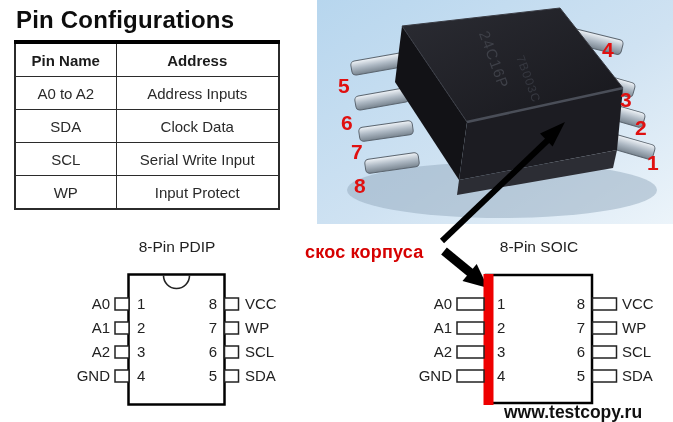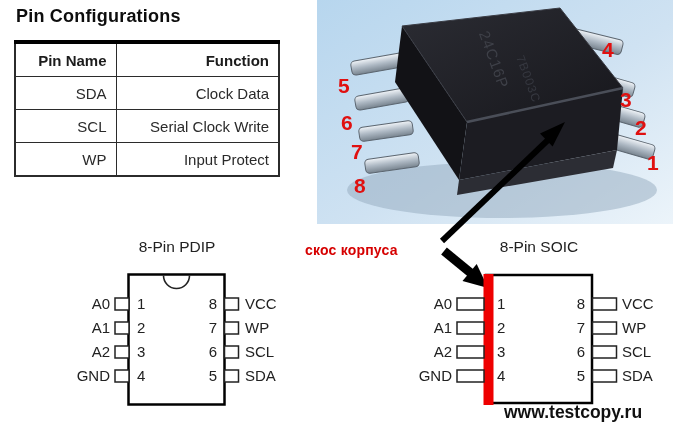--- a/index.html
+++ b/index.html
@@ -2,43 +2,43 @@
 <html><head>
 <meta charset="utf-8">
 <style>
   html,body { margin:0; padding:0; }
   body { font-family:"Liberation Sans", sans-serif; background:#888; }
   .canvas {
     position:relative; width:673px; height:422px; background:#ffffff;
     overflow:hidden; margin:0 auto;
   }
   .page-title {
-    position:absolute; left:16px; top:6px; font-size:18px; font-weight:bold;
+    position:absolute; left:16px; top:6px; font-size:24px; font-weight:bold;
     color:#0d0d0d; letter-spacing:0.2px;
   }
   table.pin-table {
     position:absolute; left:14px; top:40px; width:264px;
     border-collapse:collapse; table-layout:fixed;
   }
   table.pin-table { border:2px solid #2b2b2b; border-top:4px solid #000; }
   table.pin-table th, table.pin-table td {
-    border:1.5px solid #2b2b2b; text-align:right; padding:4px 9px;
+    border:1.5px solid #2b2b2b; text-align:center; padding:4px 9px;
     font-size:15px; color:#2a2a2a; height:24px; white-space:nowrap;
   }
   table.pin-table th { font-weight:bold; color:#1c1c1c; }
   col.c1 { width:101px; } col.c2 { width:163px; }
   .photo {
     position:absolute; left:317px; top:0; width:356px; height:224px;
   }
   .overlay {
     position:absolute; left:0; top:0; width:673px; height:422px;
     pointer-events:none; z-index:5;
   }
   .annotation {
-    position:absolute; left:305px; top:242px; font-size:14px; font-weight:bold;
+    position:absolute; left:305px; top:242px; font-size:18px; font-weight:bold;
     color:#d60000; z-index:6; letter-spacing:0.2px;
   }
   svg text { font-family:"Liberation Sans", sans-serif; }
   .diag-title { font-size:15.5px; fill:#222222; }
   .pin-num { font-size:15px; fill:#222222; }
   .pin-label { font-size:15px; fill:#222222; }
   .watermark-text { font-size:17.5px; font-weight:bold; fill:#101010; }
   .photo-num { font-size:21px; font-weight:bold; }
   .marking { fill:#3e4048; font-size:15px; letter-spacing:1px; }
   .marking2 { fill:#363840; font-size:12px; letter-spacing:1px; }
@@ -51,31 +51,35 @@
   <div class="page-title">Pin Configurations</div>
 
   <table class="pin-table">
     <colgroup>
         <col class="c1">
         <col class="c2">
       </colgroup>
     <thead>
       <tr>
         <th>Pin Name</th>
-        <th>Function</th>
+        <th>Address</th>
       </tr>
     </thead>
     <tbody>
       <tr>
+        <td>A0 to A2</td>
+        <td>Address Inputs</td>
+      </tr>
+      <tr>
         <td>SDA</td>
         <td>Clock Data</td>
       </tr>
       <tr>
         <td>SCL</td>
-        <td>Serial Clock Write</td>
+        <td>Serial Write Input</td>
       </tr>
       <tr>
         <td>WP</td>
         <td>Input Protect</td>
       </tr>
     </tbody>
   </table>
 
   <div class="photo">
     <svg width="356" height="224" viewBox="0 0 356 224">

